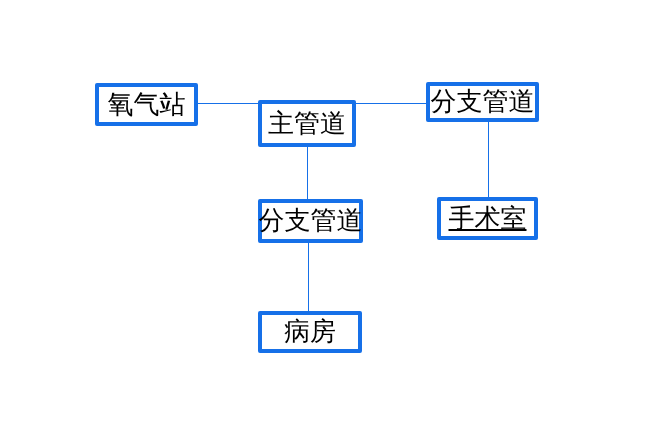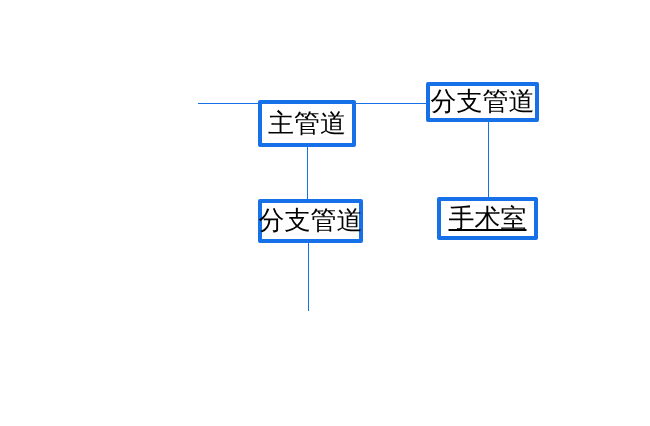--- a/index.html
+++ b/index.html
@@ -62,31 +62,37 @@
 <body>
 
 <div class="canvas">
 
   <div class="edge edge-h e-oxygen-main"></div>
   <div class="edge edge-h e-main-branchtop"></div>
   <div class="edge edge-v e-main-branchmid"></div>
   <div class="edge edge-v e-branchtop-or"></div>
   <div class="edge edge-v e-branchmid-ward"></div>
 
+  <div class="node n-oxygen">
+    <span class="node-label">氧气站</span>
+  </div>
 
   <div class="node n-main">
     <span class="node-label">主管道</span>
   </div>
 
   <div class="node n-branch-top">
     <span class="node-label">分支管道</span>
   </div>
 
   <div class="node n-branch-mid">
     <span class="node-label">分支管道</span>
   </div>
 
   <div class="node n-operating">
     <span class="node-label">手术室</span>
   </div>
 
+  <div class="node n-ward">
+    <span class="node-label">病房</span>
+  </div>
 
 </div>
 
 </body></html>

